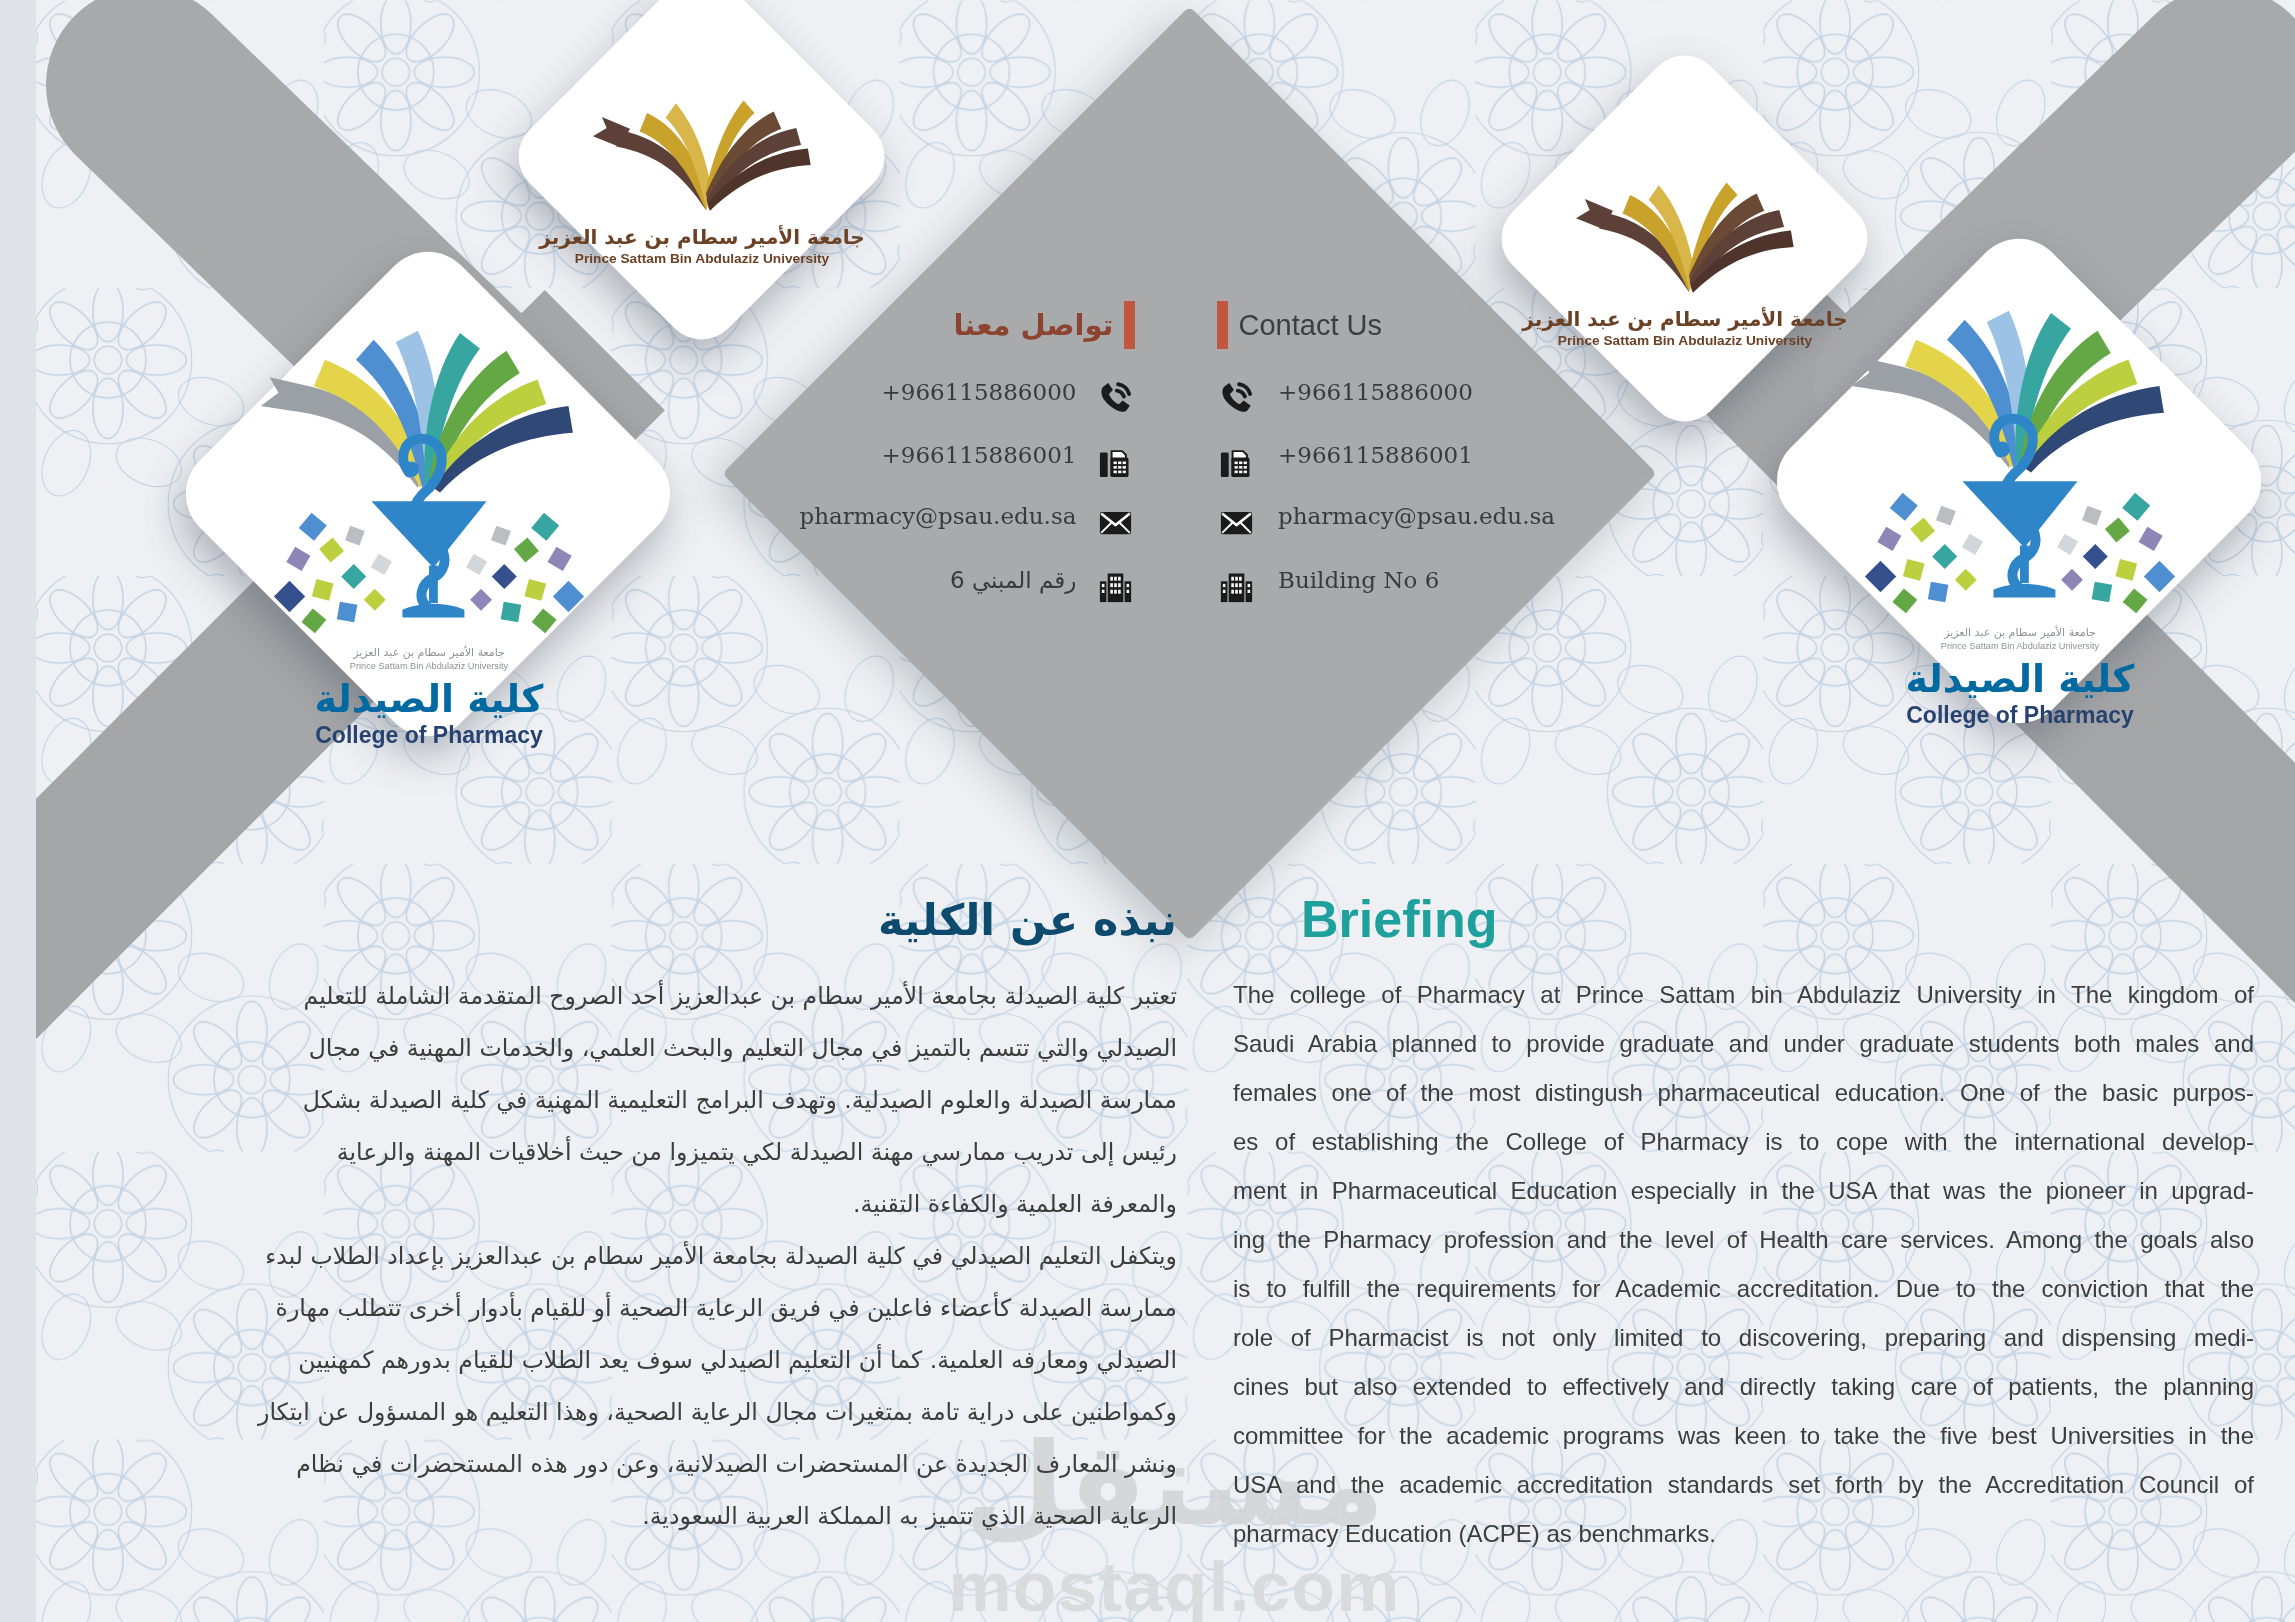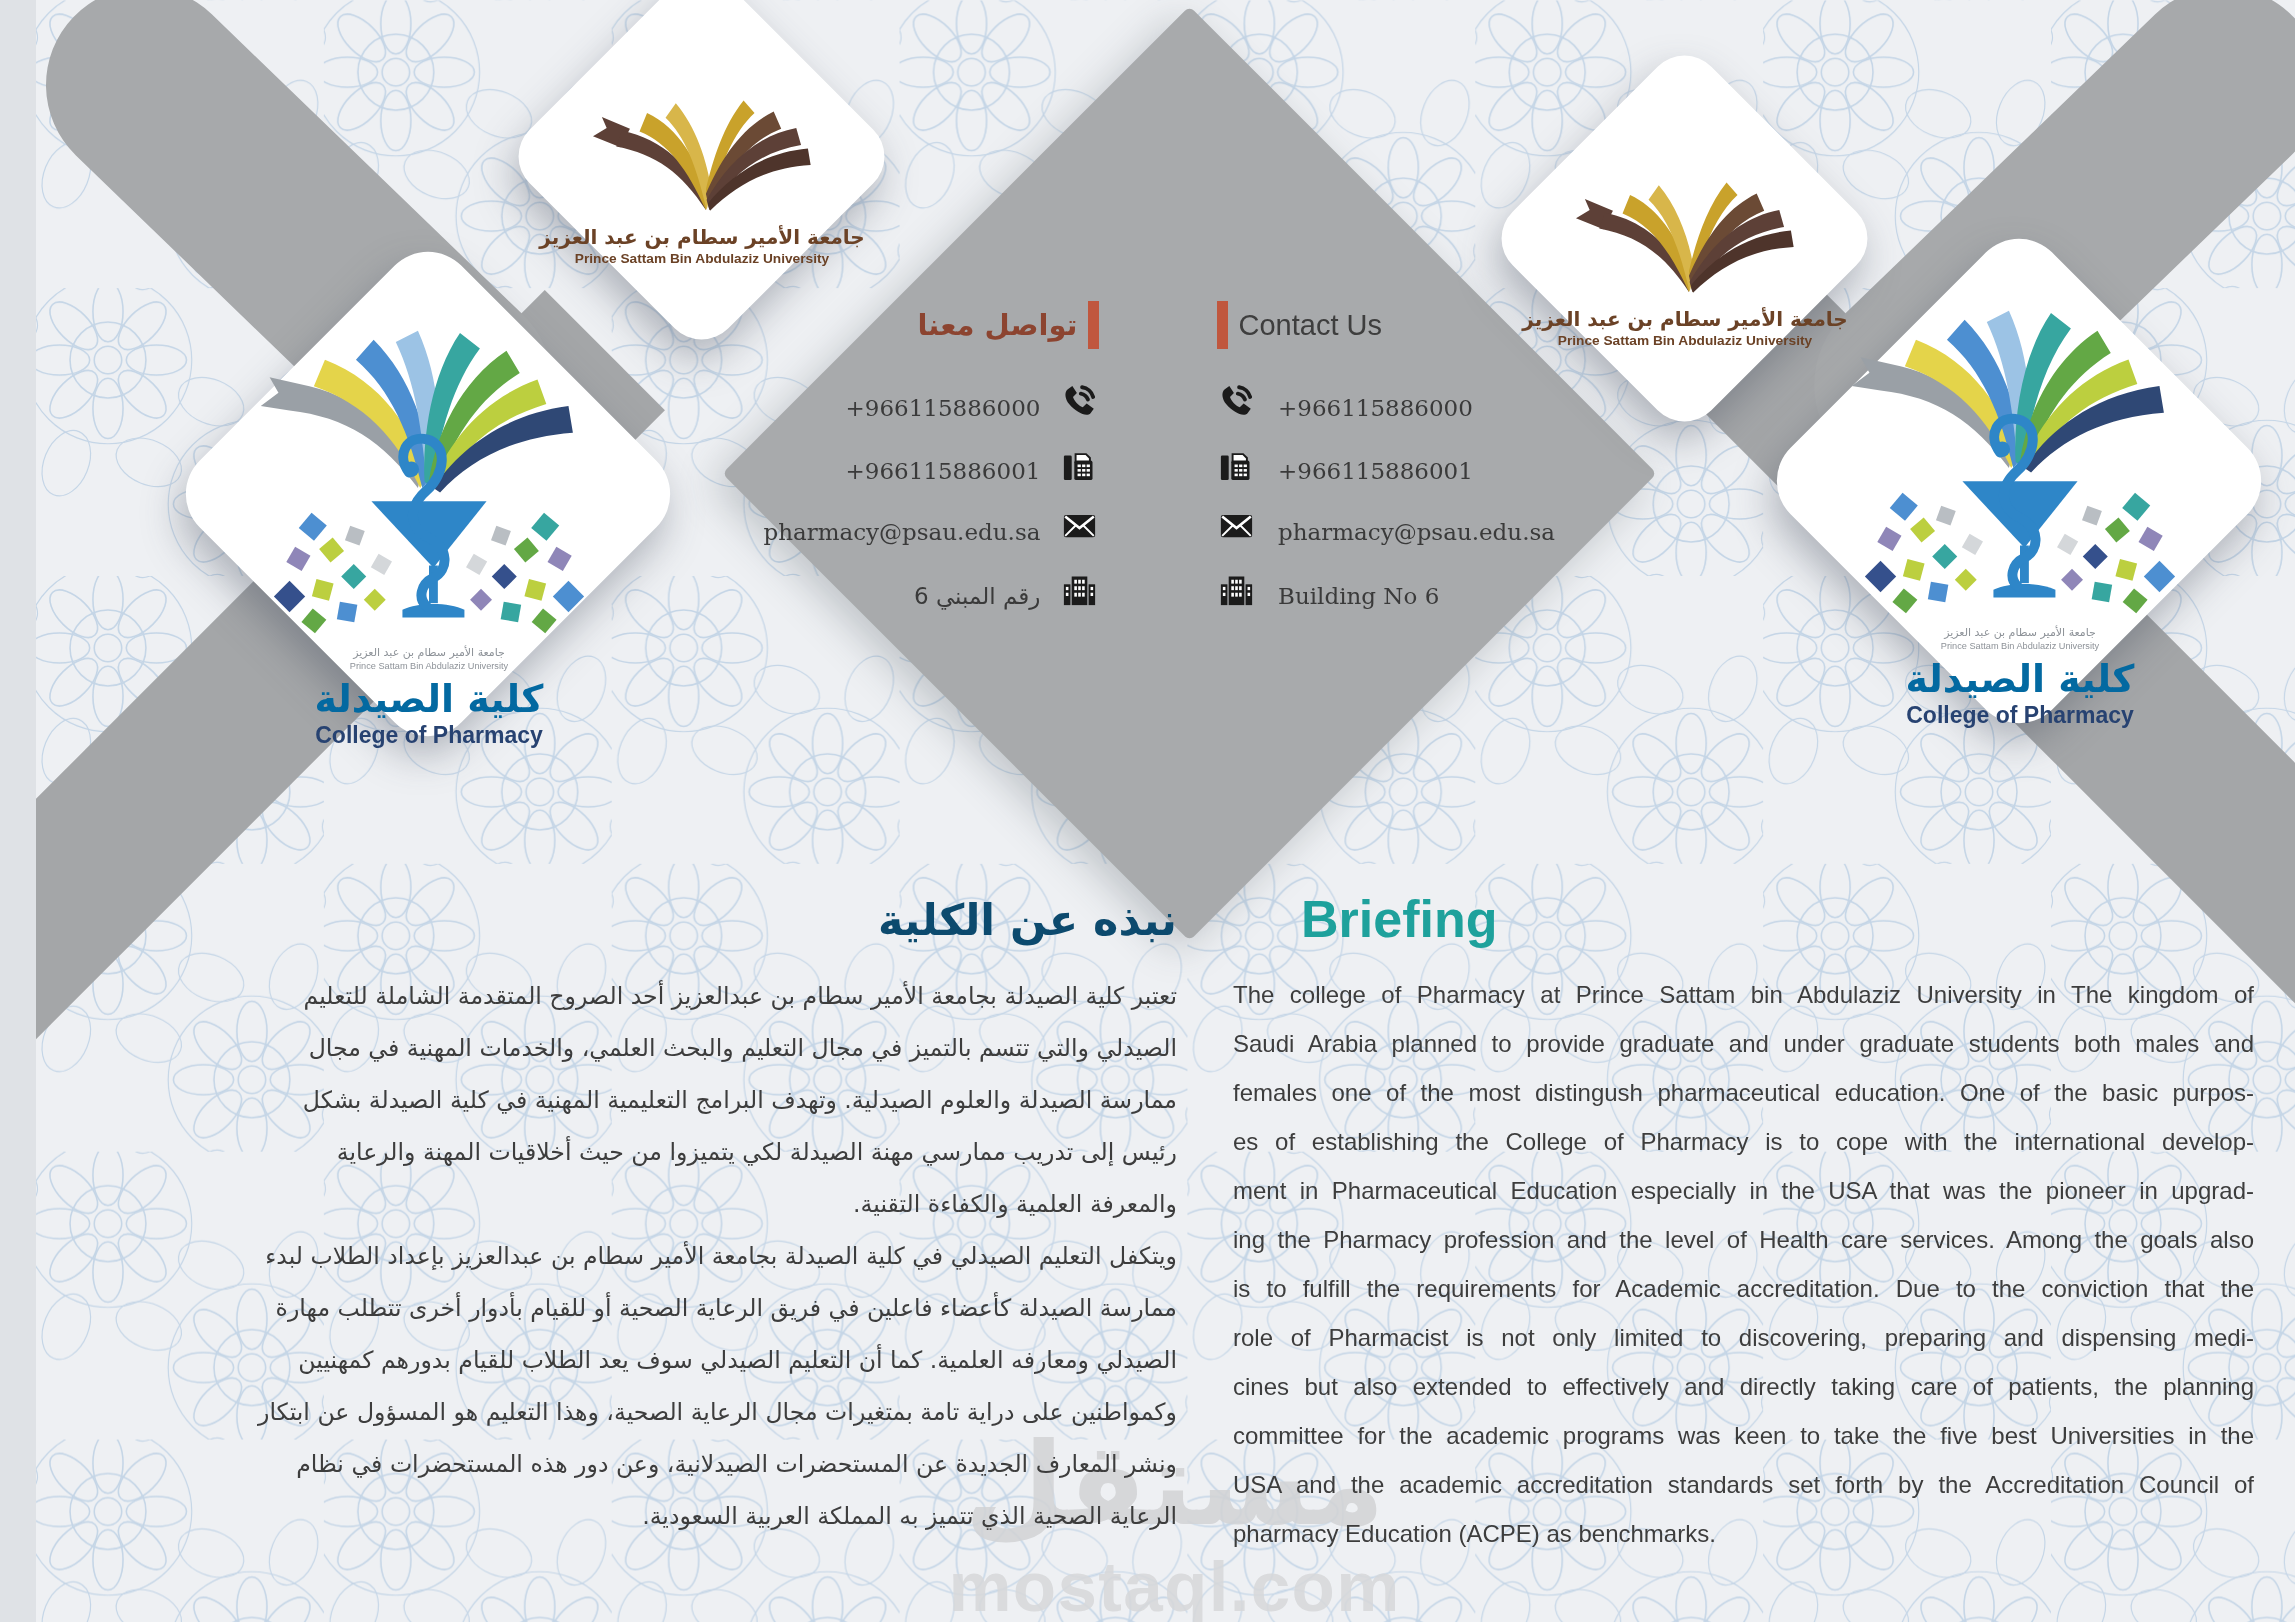--- a/index.html
+++ b/index.html
@@ -39,28 +39,28 @@
   .pharm-content{width:380px;}
   #pharm-content-left{left:203px;top:322px;}
   #pharm-content-right{left:1794px;top:302px;}
   .ph-uni-ar{font-size:11px;color:#8d9298;font-family:"DejaVu Sans",sans-serif;margin-top:1.3px;}
   .ph-uni-en{font-size:9.2px;color:#8d9298;margin-top:1.3px;}
   .ph-col-ar{font-size:38px;font-weight:bold;color:#0369a1;margin-top:6.5px;
              font-family:"DejaVu Sans",sans-serif;}
   .ph-col-en{font-size:23px;font-weight:bold;color:#274271;margin-top:1.3px;}
   
   .contact-col{position:absolute;z-index:6;}
-  #contact-ar{left:697px;top:300px;width:366px;}
+  #contact-ar{left:733px;top:300px;width:366px;}
   #contact-en{left:1181px;top:300px;width:419px;}
   .c-title-row{display:flex;align-items:center;height:50px;}
   #contact-ar .c-title-row{justify-content:flex-end;}
   .c-accent{width:11px;height:48px;background:#c0573e;}
   .c-title{font-size:29px;color:#3e3e3e;margin:0 10.5px;}
   .c-title.ar{color:#8c4430;font-weight:bold;font-family:"DejaVu Sans",sans-serif;}
-  .c-row{display:flex;align-items:flex-end;height:42px;position:absolute;}
+  .c-row{display:flex;align-items:flex-start;height:42px;position:absolute;}
   #contact-ar .c-row{right:0;flex-direction:row;}
   #contact-en .c-row{left:0;}
   .c-val{font-size:23px;color:#3a3a3a;font-family:"DejaVu Serif",serif;}
   .c-val.ar{font-family:"DejaVu Sans",sans-serif;}
   .c-ico{width:39px;height:39px;flex:0 0 auto;}
   #contact-ar .c-ico{margin-left:19.6px;}
   #contact-en .c-ico{margin-right:22px;}
   .r1{top:79px;}.r2{top:142px;}.r3{top:203px;}.r4{top:267px;}
   
   #watermark{position:absolute;left:903px;top:1427px;width:471px;text-align:center;

